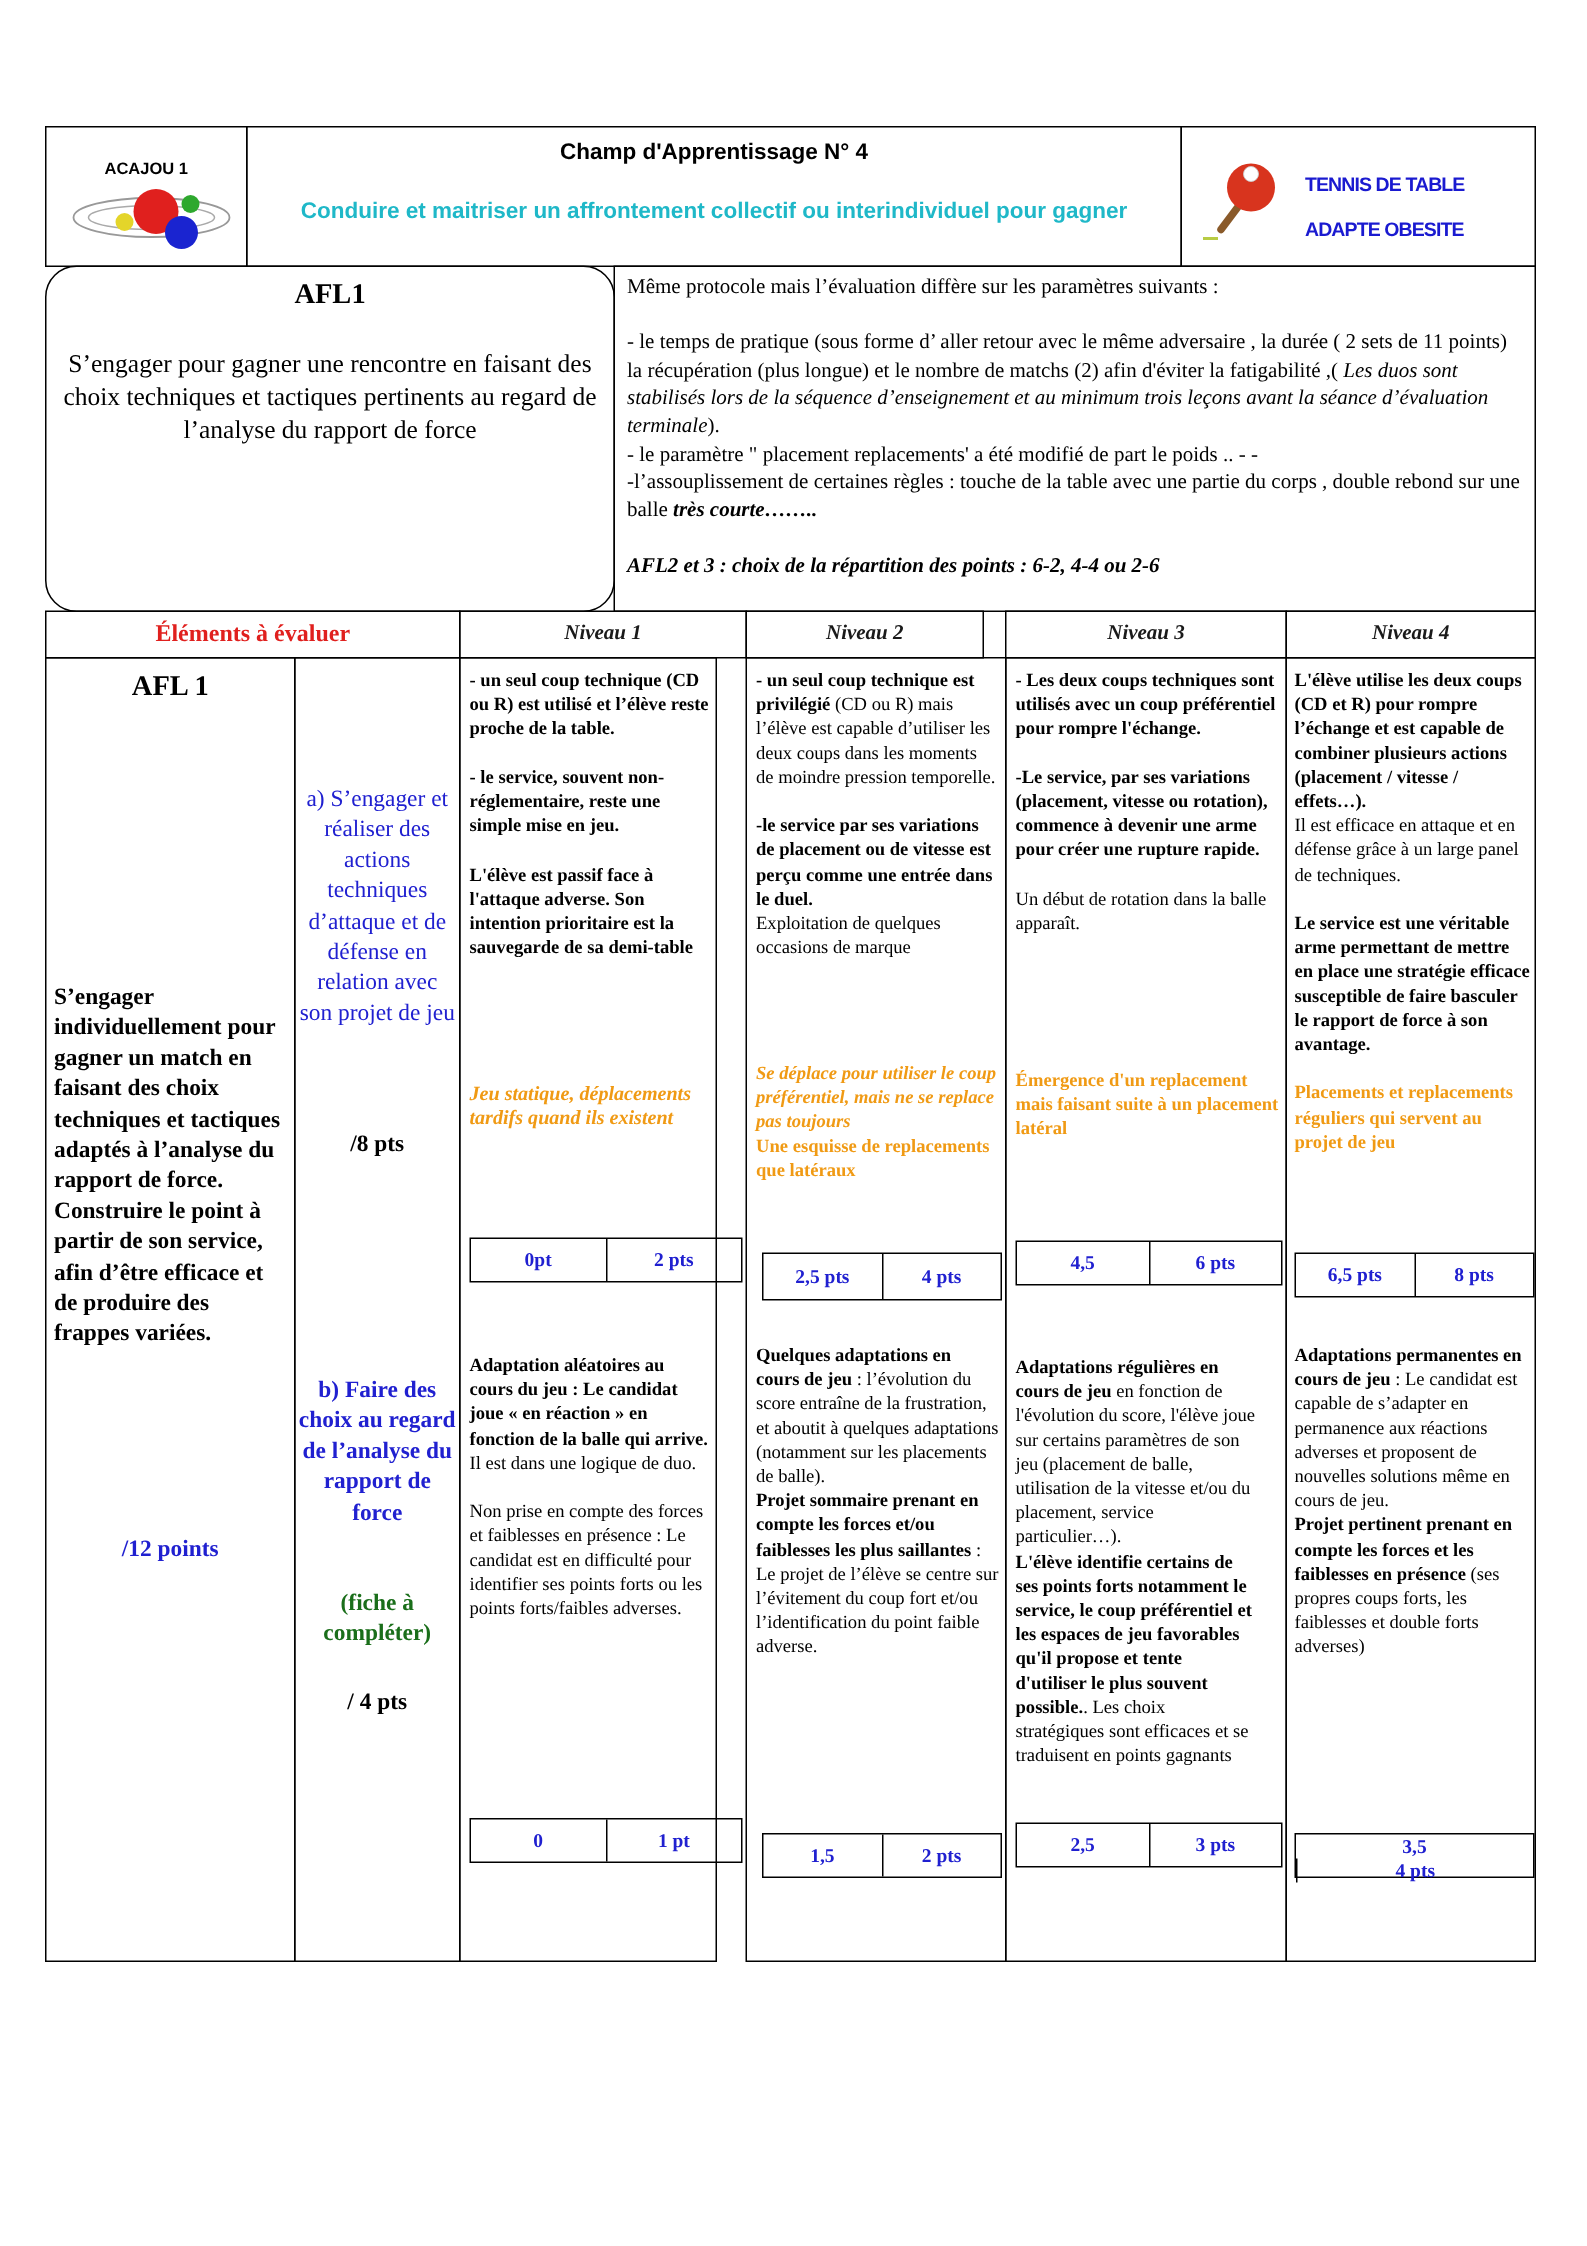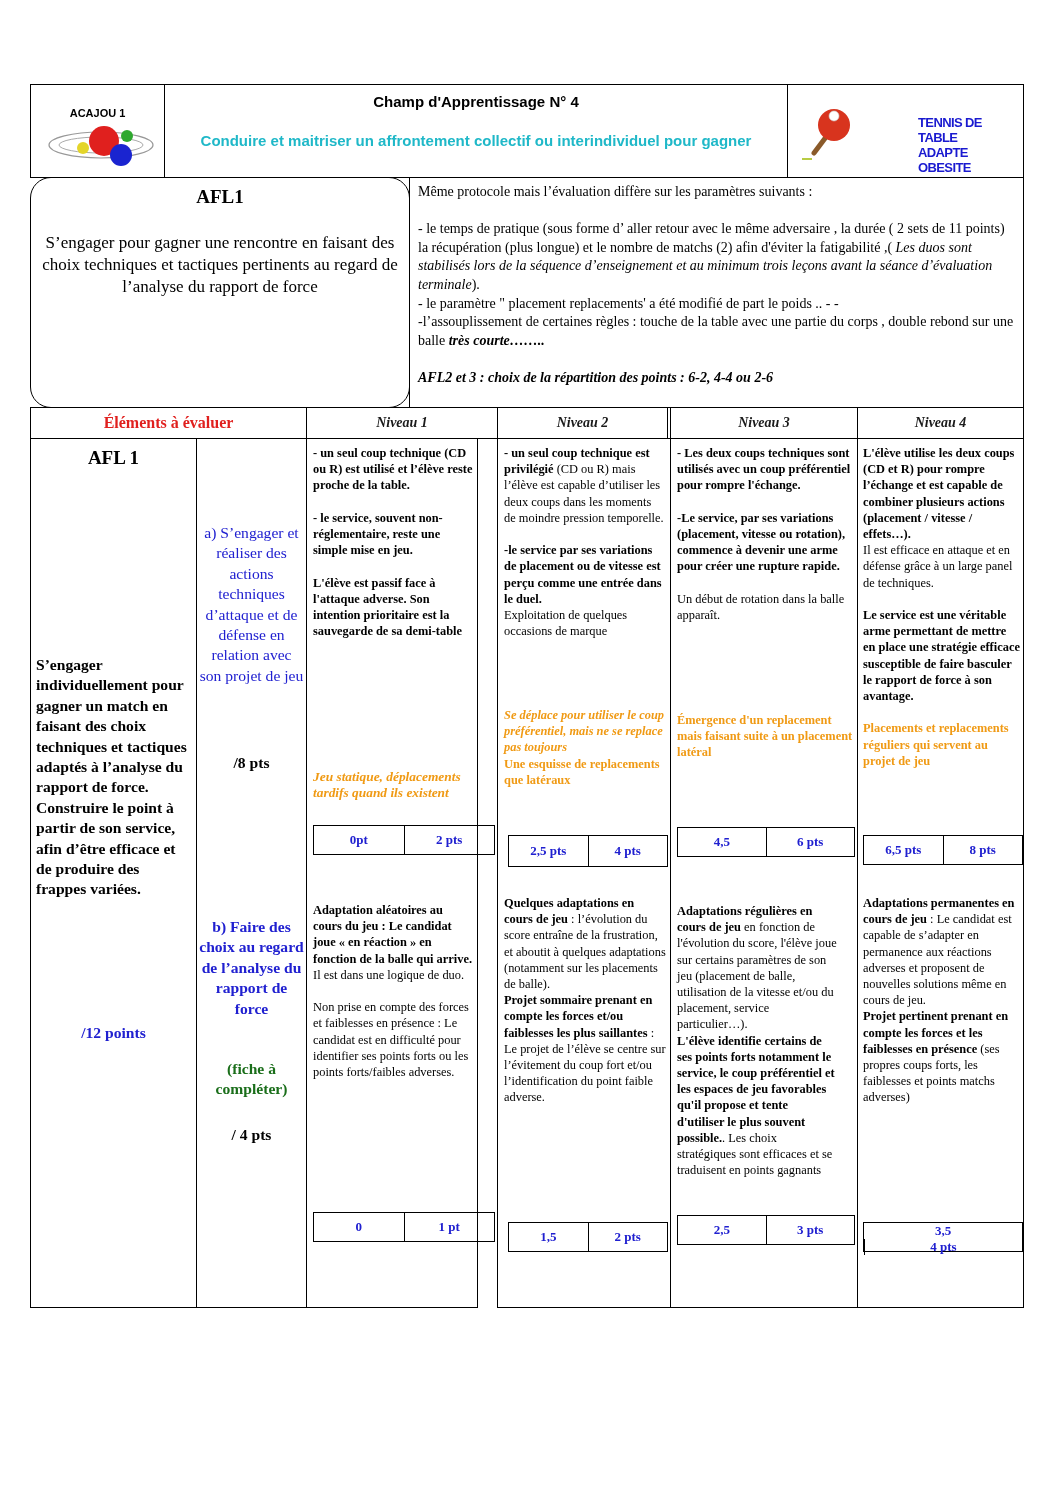--- a/index.html
+++ b/index.html
@@ -8,21 +8,21 @@
   .box { border:1px solid #000; }
   .sans { font-family:"Liberation Sans", sans-serif; }
 
   
   #hdr-logo { left:30px; top:84px; width:135px; height:94px; }
   #hdr-mid { left:164px; top:84px; width:624px; height:94px; }
   #hdr-right { left:787px; top:84px; width:237px; height:94px; }
   .hdr-title { position:absolute; left:0; right:0; top:8px; text-align:center; font-weight:bold; font-size:15px; }
   .hdr-sub { position:absolute; left:10px; right:10px; top:46px; text-align:center; font-weight:bold; font-size:15px; color:#1fb8c8; line-height:19px; }
   .logo-label { position:absolute; left:0; right:0; top:22px; text-align:center; font-size:11px; font-weight:bold; }
-  .sport-label { position:absolute; left:82px; font-size:13px; font-weight:bold; color:#1a1ad0; letter-spacing:-0.6px;margin-left:48px; }
+  .sport-label { position:absolute; left:82px; font-size:13px; font-weight:bold; color:#1a1ad0; letter-spacing:-0.6px; }
 
   
   #afl-left { left:30px; top:177px; width:380px; height:231px;border-radius:21px; }
   #afl-right { left:409px; top:177px; width:615px; height:231px; }
   .afl-title { position:absolute; left:0; right:0; top:8px; text-align:center; font-weight:bold; font-size:19px; }
   .afl-desc { position:absolute; left:6px; right:6px; top:54px; text-align:center; font-weight:normal; font-size:17px; line-height:22px; }
   .proto { position:absolute; left:8px; right:6px; top:5px; font-size:14px; line-height:18.6px; }
   .proto p { margin:0; }
   .it { font-style:italic; }
   .bi { font-style:italic; font-weight:bold; }
@@ -30,21 +30,21 @@
   
   .lvlh { top:407px; height:32px; display:flex; align-items:center; justify-content:center; font-style:italic; font-weight:bold; font-size:14px; color:#1a1a1a; }
   #elem-head { left:30px; width:277px; color:#e0201e; font-style:normal; font-size:16px; }
 
   
   .bcell { top:438px; height:870px; }
   .txt { position:absolute; font-size:12.4px; line-height:16.2px; }
   .txt p { margin:0; }
   .b { font-weight:bold; }
   .orange { color:#f09a14; font-weight:bold; }
-  .orange-i { color:#f09a14; font-weight:bold; font-style:italic;margin-top:48px; }
+  .orange-i { color:#f09a14; font-weight:bold; font-style:italic; }
 
   .scorebox { position:absolute; height:28px; border:1px solid #000; display:flex; }
   .scorebox div { flex:1; display:flex; align-items:center; justify-content:center; font-weight:bold; font-size:13px; color:#2020d0; }
   .scorebox div + div { border-left:1px solid #000; }
 
   .col1-afl { position:absolute; left:0; right:0; top:8px; text-align:center; font-size:19px; font-weight:bold; }
   .col1-desc { position:absolute; left:5px; right:4px; top:216px; font-size:15.6px; font-weight:bold; line-height:20.4px; }
   .col1-pts { position:absolute; left:0; right:0; top:585px; text-align:center; font-size:15.6px; font-weight:bold; color:#2020d0; }
   .col2a { position:absolute; left:2px; right:2px; top:84px; text-align:center; font-size:15.6px; line-height:20.4px; color:#2020d0; }
   .col2a-pts { position:absolute; left:0; right:0; top:315px; text-align:center; font-size:15.6px; font-weight:bold; }
@@ -95,21 +95,21 @@
     <p><span> - le temps de pratique (sous forme d’ aller retour avec le même adversaire , la durée ( 2 sets de 11 points)  la récupération (plus longue) et le nombre de  matchs (2) afin d'éviter la fatigabilité ,(</span><span class="it"> Les duos sont stabilisés lors de la séquence d’enseignement et au minimum trois leçons avant la séance d’évaluation terminale</span><span>).</span></p>
     <p>- le paramètre " placement replacements' a été modifié de part le poids .. - -</p>
     <p><span>-l’assouplissement de certaines règles : touche de la table avec une partie du corps  , double rebond sur une balle </span><span class="bi">très courte……..</span></p>
     <p>&nbsp;</p>
     <p class="bi">AFL2 et 3 : choix de la répartition des points : 6-2, 4-4 ou 2-6</p>
   </div>
 </div>
 
 <div id="elem-head" class="abs box lvlh">Éléments à évaluer</div>
 <div class="abs box lvlh" style="left:306px;width:192px;">Niveau 1</div>
-<div class="abs box lvlh" style="left:497px;width:171px;">Niveau 2</div>
+<div class="abs box lvlh" style="left:497px;width:159px;">Niveau 2</div>
 <div class="abs box lvlh" style="left:670px;width:188px;">Niveau 3</div>
 <div class="abs box lvlh" style="left:857px;width:167px;">Niveau 4</div>
 
 <div class="abs box bcell" style="left:30px;width:167px;">
   <div class="col1-afl">AFL 1</div>
   <div class="col1-desc">S’engager individuellement pour gagner un match en faisant des choix techniques et tactiques adaptés à l’analyse du rapport de force. Construire le point à partir de son service, afin d’être efficace et de produire des frappes variées.</div>
   <div class="col1-pts">/12 points</div>
 </div>
 
 <div class="abs box bcell" style="left:196px;width:111px;">
@@ -200,19 +200,19 @@
     <p class="b"> Le service est une véritable arme permettant de mettre en place une stratégie efficace susceptible de faire basculer le rapport de force à son avantage.</p>
     <p>&nbsp;</p>
     <p class="orange">Placements et replacements réguliers qui  servent au projet de jeu</p>
   </div>
   <div class="scorebox" style="left:5px;width:158px;top:396px;">
     <div>6,5 pts</div>
     <div>8 pts</div>
   </div>
   <div class="txt" style="left:5px;right:3px;top:456px;">
     <p><span class="b">Adaptations permanentes en cours de jeu</span><span> : Le candidat est capable de s’adapter en permanence aux réactions adverses et proposent de nouvelles solutions même en cours de jeu.</span></p>
-    <p><span class="b">Projet pertinent prenant en compte les forces et les faiblesses en présence</span><span> (ses propres coups forts, les faiblesses et points matchs adverses)</span></p>
+    <p><span class="b">Projet pertinent prenant en compte les forces et les faiblesses en présence</span><span> (ses propres coups forts, les faiblesses et double forts adverses)</span></p>
   </div>
   <div class="scorebox" style="left:5px;width:158px;top:783px;flex-direction:column;">
     <div>3,5</div>
     <div>4 pts</div>
   </div>
 </div>
 
 </body></html>

